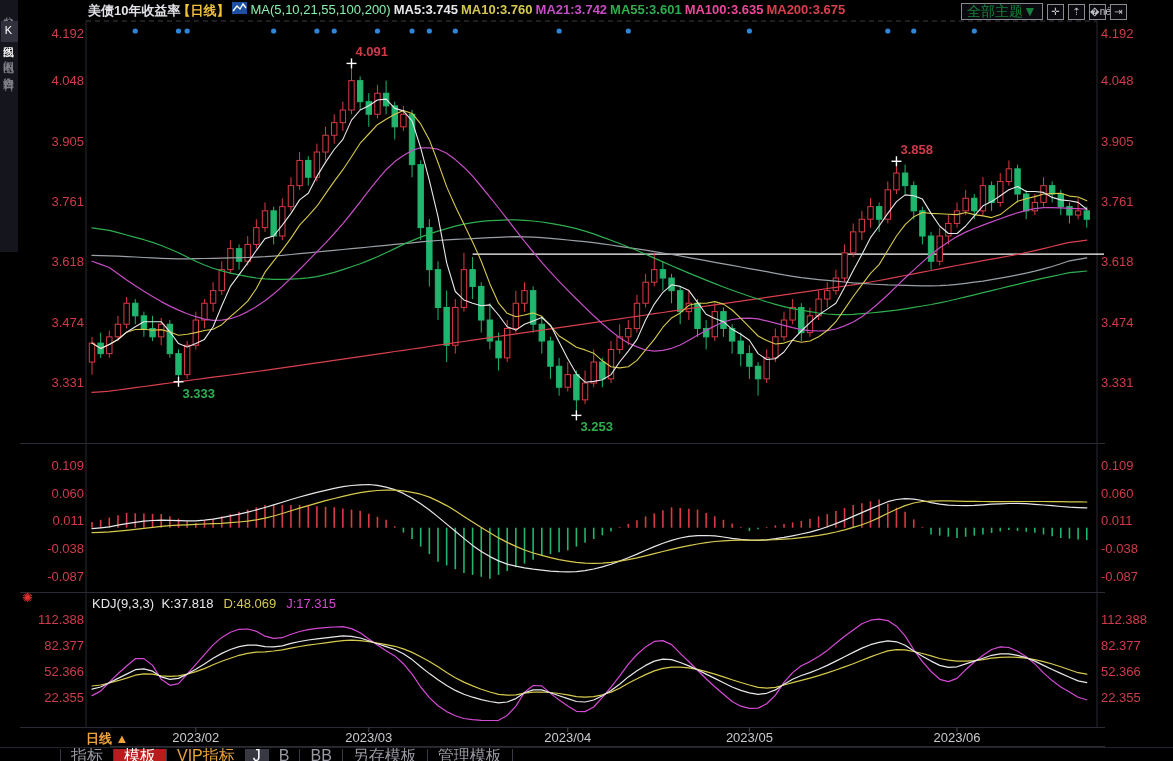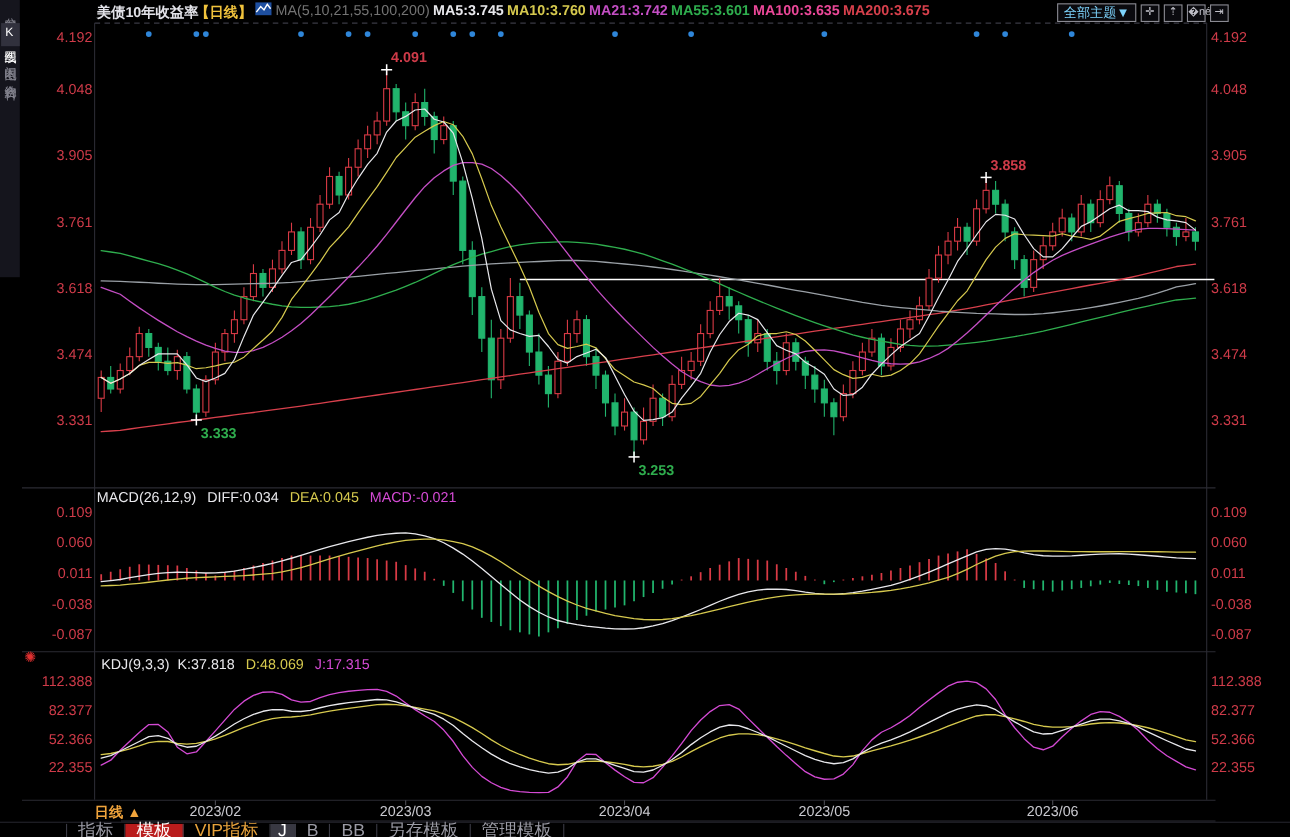--- a/index.html
+++ b/index.html
@@ -10,24 +10,24 @@
   .side{position:absolute;left:0;top:0;width:18px;height:252px;background:#15151d;z-index:3;
         display:flex;flex-direction:column;align-items:center;padding-top:5px;box-sizing:border-box;gap:7px;}
   .side-item{writing-mode:vertical-lr;text-orientation:upright;font-size:11px;color:#84848f;
              letter-spacing:1px;padding:3px 0;width:17px;text-align:center;cursor:pointer;}
   .side-item.active{background:#31313d;color:#ffffff;}
   
   .hdr{position:absolute;left:88px;top:2px;height:18px;display:flex;align-items:flex-start;gap:3px;
        font-size:13px;white-space:nowrap;z-index:2;}
   .hdr .title{color:#e2e2e8;font-weight:bold;}
   .hdr .tag{color:#f0c23c;font-weight:bold;}
-  .hdr .ma-label{color:#737373;}
+  .hdr .ma-label{color:#86efac;}
   .hdr .ma-val{font-size:13px;font-weight:bold;}
   .controls{position:absolute;left:961px;top:3px;display:flex;gap:4px;align-items:center;z-index:2;}
-  .theme-btn{border:1px solid #8a8a92;color:#7dd3fc;font-size:12px;height:15px;line-height:15px;
+  .theme-btn{border:1px solid #8a8a92;color:#15803d;font-size:14px;height:15px;line-height:15px;
              padding:0 5px;cursor:pointer;background:#0a0a0e;}
   .icon-btn{width:15px;height:14px;border:1px solid #8a8a92;color:#c0c0c8;font-size:10px;line-height:13px;
             text-align:center;cursor:pointer;background:#0a0a0e;}
   
   .macd-hdr{position:absolute;left:88px;top:444px;font-size:13px;display:flex;gap:10px;z-index:2;white-space:nowrap;}
   .kdj-hdr{position:absolute;left:92px;top:596px;font-size:13px;display:flex;gap:10px;z-index:2;white-space:nowrap;}
   .wht{color:#e8e8ec;} .yel{color:#d6c94e;} .mag{color:#d44ad4;}
   .kdj-flag{position:absolute;left:22px;top:590px;color:#e03030;font-size:13px;z-index:2;}
   
   .period-lbl{position:absolute;left:86px;top:730px;color:#f0a43c;font-weight:bold;font-size:13px;z-index:2;cursor:pointer;}
@@ -526,26 +526,20 @@
   </div>
 
   <div class="controls">
     <div class="theme-btn">全部主题▼</div>
     <div class="icon-btn">✛</div>
     <div class="icon-btn">⇡</div>
     <div class="icon-btn">�néz</div>
     <div class="icon-btn">⇥</div>
   </div>
 
-  <div class="macd-hdr">
-    <span class="wht">MACD(26,12,9)</span>
-    <span class="wht">DIFF:0.034</span>
-    <span class="yel">DEA:0.045</span>
-    <span class="mag">MACD:-0.021</span>
-  </div>
 
   <div class="kdj-flag">✺</div>
   <div class="kdj-hdr">
     <span class="wht"><span>KDJ(9,3,3)</span>&nbsp;&nbsp;<span>K:37.818</span></span>
     <span class="yel">D:48.069</span>
     <span class="mag">J:17.315</span>
   </div>
 
   <div class="period-lbl">日线 ▲</div>
 

